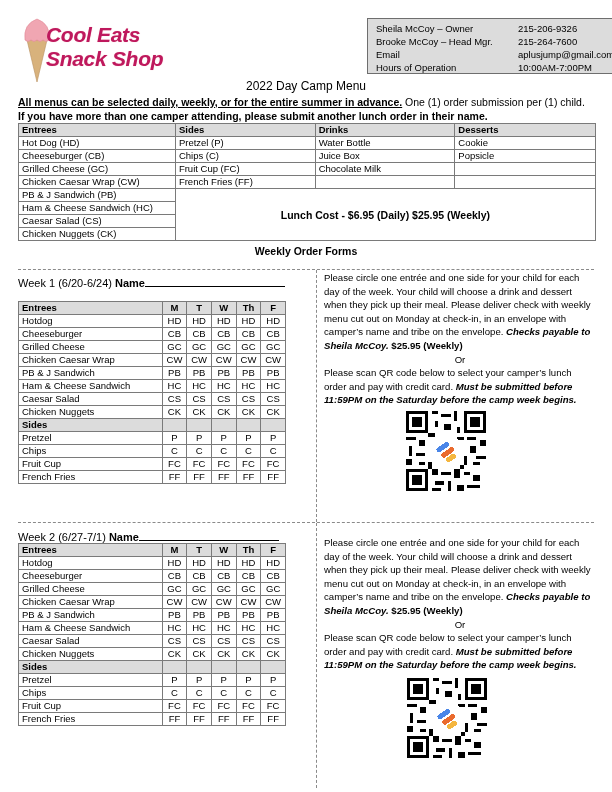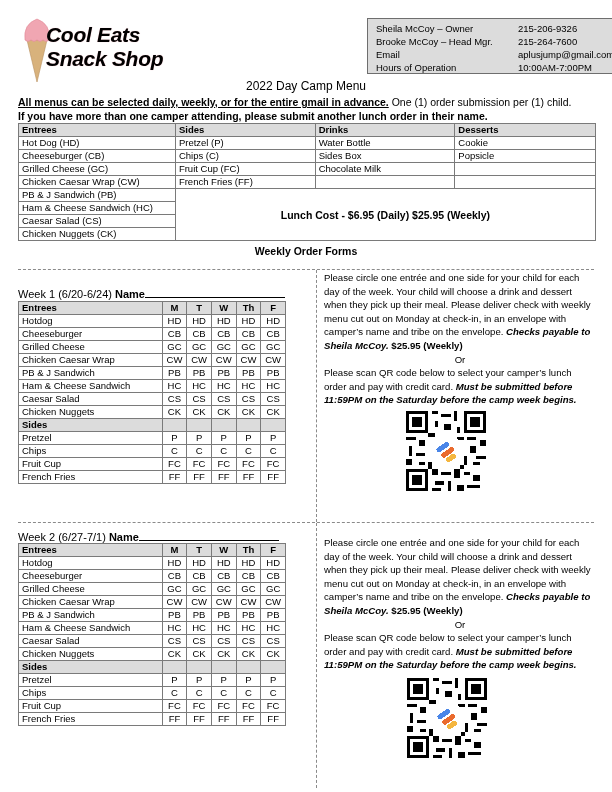--- a/index.html
+++ b/index.html
@@ -3,21 +3,21 @@
 <meta charset="utf-8">
 <style>
   html, body { margin:0; padding:0; background:#ffffff; }
   body { width:612px; height:792px; position:relative; overflow:hidden;
          font-family:"Liberation Sans", "DejaVu Sans", sans-serif; color:#000; }
   .abs { position:absolute; }
 
   
   #logo { left:22px; top:16px; width:150px; height:68px; }
   .logo-text { position:absolute; left:24px; font-family:"Liberation Sans", sans-serif; font-weight:bold; font-style:italic;
-               color:#000000; font-size:21px; letter-spacing:-0.3px; line-height:22px; text-shadow:0 0 1px #f3b4bd; }
+               color:#be185d; font-size:21px; letter-spacing:-0.3px; line-height:22px; text-shadow:0 0 1px #f3b4bd; }
 
   
   #contact { left:323px; top:18px; width:271px; height:56px; background:#dcdcdc; border:1.5px solid #6e6e6e; box-sizing:border-box;margin-left:44px; }
   .contact-row { position:absolute; left:8px; width:260px; height:13px; font-size:9.5px; line-height:13px; }
   .contact-row .v { position:absolute; left:142px; }
 
   #title { left:0; top:79px; width:612px; text-align:center; font-size:12px; }
   #intro1 { left:18px; top:96px; width:590px; font-size:10.5px; white-space:nowrap; }
   #intro1 .u { font-weight:bold; text-decoration:underline; }
   #intro2 { left:18px; top:110px; width:590px; font-size:10.5px; white-space:nowrap;font-weight:bold; }
@@ -76,21 +76,21 @@
     <span class="v">aplusjump@gmail.com</span>
   </div>
   <div class="contact-row" style="top:42px">
     <span>Hours of Operation</span>
     <span class="v">10:00AM-7:00PM</span>
   </div>
 </div>
 
 <div id="title" class="abs">2022 Day Camp Menu</div>
 <div id="intro1" class="abs">
-  <span class="u">All menus can be selected daily, weekly, or for the entire gmail in advance.</span><span> One (1) order submission per (1) child.</span>
+  <span class="u">All menus can be selected daily, weekly, or for the entire summer in advance.</span><span> One (1) order submission per (1) child.</span>
 </div>
 <div id="intro2" class="abs">If you have more than one camper attending, please submit another lunch order in their name.</div>
 
 <table id="menu">
   <colgroup>
       <col style="width:157px">
       <col style="width:140px">
       <col style="width:140px">
       <col style="width:141px">
     </colgroup>
@@ -103,21 +103,21 @@
   </tr>
   <tr>
     <td>Hot Dog (HD)</td>
     <td>Pretzel (P)</td>
     <td>Water Bottle</td>
     <td>Cookie</td>
   </tr>
   <tr>
     <td>Cheeseburger (CB)</td>
     <td>Chips (C)</td>
-    <td>Sides Box</td>
+    <td>Juice Box</td>
     <td>Popsicle</td>
   </tr>
   <tr>
     <td>Grilled Cheese (GC)</td>
     <td>Fruit Cup (FC)</td>
     <td>Chocolate Milk</td>
     <td></td>
   </tr>
   <tr>
     <td>Chicken Caesar Wrap (CW)</td>
@@ -141,21 +141,21 @@
 </tbody>
   </table>
 
 <div id="wof" class="abs">Weekly Order Forms</div>
 
 <div class="hdash" style="top:269px"></div>
 <div class="vdash" style="top:270px;height:252px"></div>
 <div class="hdash" style="top:522px"></div>
 <div class="vdash" style="top:523px;height:265px"></div>
 
-<div class="week-title" style="top:287px">
+<div class="week-title" style="top:276px">
   <span>Week 1 (6/20-6/24) </span><b>Name</b><span class="line"></span>
 </div>
 <table class="wtable" style="top:301px">
   <colgroup>
       <col style="width:128px">
       <col>
       <col>
       <col>
       <col>
       <col>

